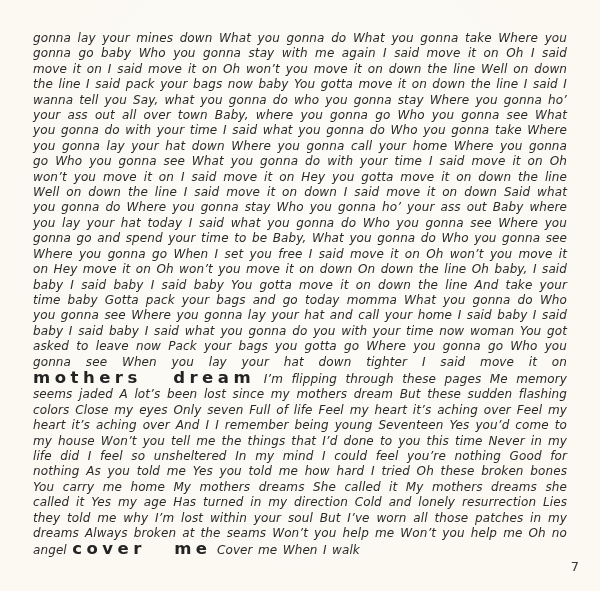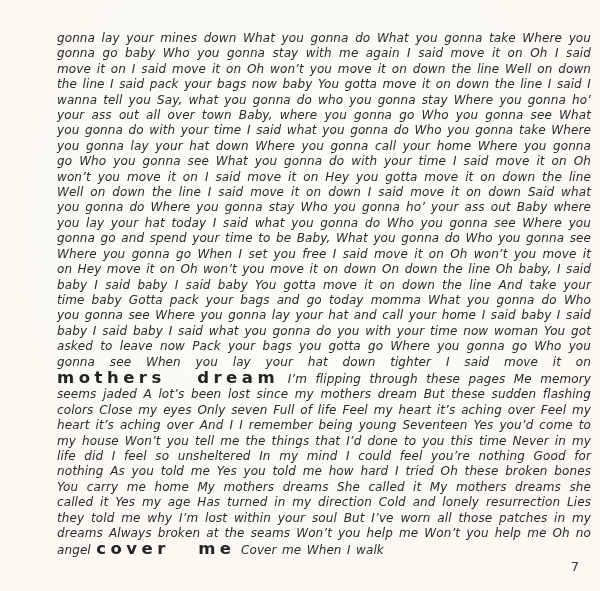--- a/index.html
+++ b/index.html
@@ -50,21 +50,21 @@
     top: 559px;
     font-size: 13px;
     font-style: normal;
     color: #3a3a3a;
   }
 </style>
 </head>
 <body style="background: rgb(251, 249, 242);">
 
 <div class="page">
-  <p class="lyrics" style="color: rgb(43, 43, 43); margin-left: 24px;">
+  <p class="lyrics" style="color: rgb(43, 43, 43);">
     <span>gonna lay your mines down What you gonna do What you gonna take Where you gonna go baby Who you gonna stay with me again I said move it on Oh I said move it on I said move it on Oh won’t you move it on down the line Well on down the line I said pack your bags now baby You gotta move it on down the line I said I wanna tell you Say, what you gonna do who you gonna stay Where you gonna ho’ your ass out all over town Baby, where you gonna go Who you gonna see What you gonna do with your time I said what you gonna do Who you gonna take Where you gonna lay your hat down Where you gonna call your home Where you gonna go Who you gonna see What you gonna do with your time I said move it on Oh won’t you move it on I said move it on Hey you gotta move it on down the line Well on down the line I said move it on down I said move it on down Said what you gonna do Where you gonna stay Who you gonna ho’ your ass out Baby where you lay your hat today I said what you gonna do Who you gonna see Where you gonna go and spend your time to be Baby, What you gonna do Who you gonna see Where you gonna go When I set you free I said move it on Oh won’t you move it on Hey move it on Oh won’t you move it on down On down the line Oh baby, I said baby I said baby I said baby You gotta move it on down the line And take your time baby Gotta pack your bags and go today momma What you gonna do Who you gonna see Where you gonna lay your hat and call your home I said baby I said baby I said baby I said what you gonna do you with your time now woman You got asked to leave now Pack your bags you gotta go Where you gonna go Who you gonna see When you lay your hat down tighter I said move it on</span>
     <span class="song-title">mothers dream</span>
     <span>I’m flipping through these pages Me memory seems jaded A lot’s been lost since my mothers dream But these sudden flashing colors Close my eyes Only seven Full of life Feel my heart it’s aching over Feel my heart it’s aching over And I I remember being young Seventeen Yes you’d come to my house Won’t you tell me the things that I’d done to you this time Never in my life did I feel so unsheltered In my mind I could feel you’re nothing Good for nothing As you told me Yes you told me how hard I tried Oh these broken bones You carry me home My mothers dreams She called it My mothers dreams she called it Yes my age Has turned in my direction Cold and lonely resurrection Lies they told me why I’m lost within your soul But I’ve worn all those patches in my dreams Always broken at the seams Won’t you help me Won’t you help me Oh no angel</span>
     <span class="song-title">cover me</span>
     <span>Cover me When I walk</span>
   </p>
   <div class="page-number">7</div>
 </div>
 
 </body></html>

